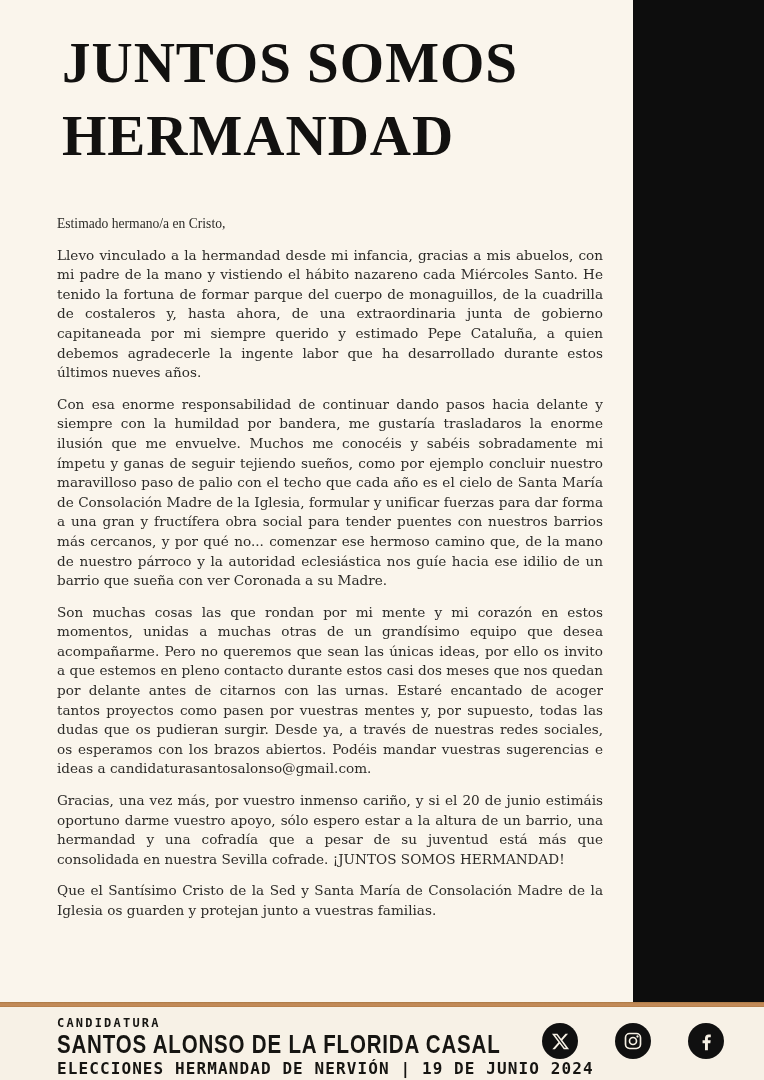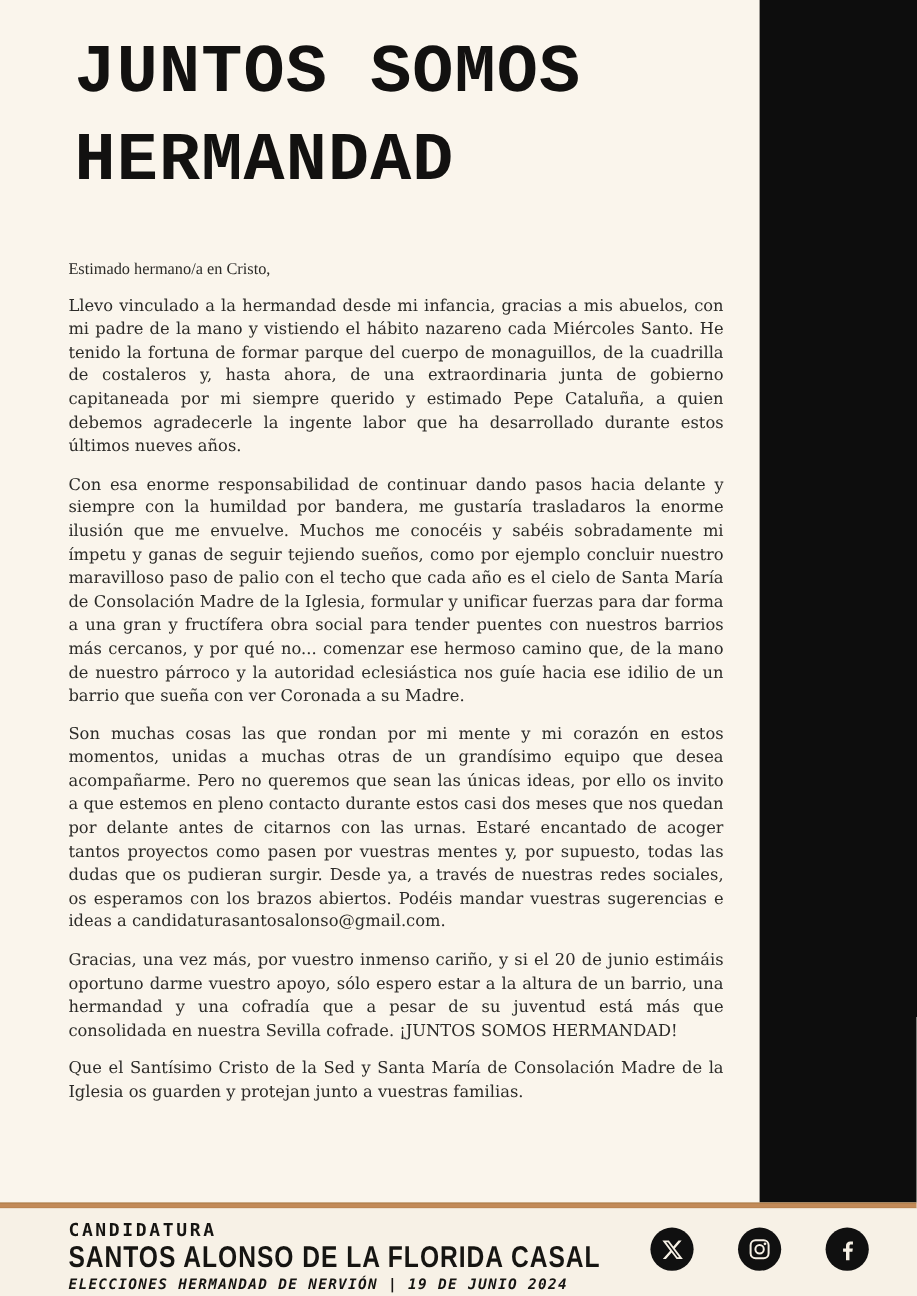--- a/index.html
+++ b/index.html
@@ -19,21 +19,21 @@
     overflow:hidden;
     font-family:"DejaVu Serif", serif;
     color:var(--ink);
   }
   .side-panel{
     position:absolute;left:633px;top:0;width:131px;height:1002px;
     background:var(--panel);
   }
   .title{
     position:absolute;left:62px;top:26px;width:560px;
-    font-family:Liberation Mono, monospace;
+    font-family:Liberation Serif, serif;
     font-weight:bold;
     font-size:57px;line-height:73px;
     letter-spacing:1px;
     color:#121110;
   }
   .letter-body{
     position:absolute;left:57px;top:214px;width:546px;height:782px;
     font-size:13.6px;line-height:19.6px;
     overflow:hidden;
   }
@@ -49,33 +49,33 @@
   .footer{
     position:absolute;left:0;top:1007px;width:764px;height:73px;
     background:var(--footer_bg);
   }
   .footer-text{
     position:absolute;left:57px;top:9px;
     color:#161512;
   }
   .footer-kicker{
     font-family:"DejaVu Sans Mono", monospace;
-    font-size:15px;font-weight:bold;letter-spacing:2.2px;
+    font-size:12px;font-weight:bold;letter-spacing:2.2px;
     margin-bottom:1px;
   }
   .footer-name{
     font-family:"Liberation Sans", sans-serif;
     font-size:25px;font-weight:bold;letter-spacing:1px;
     line-height:27px;white-space:nowrap;
     transform:scaleX(0.82);transform-origin:left center;
   }
   .footer-subtitle{
     font-family:"DejaVu Sans Mono", monospace;
-    font-size:12px;font-weight:bold;letter-spacing:1.1px;
-    margin-top:1px;white-space:nowrap;font-style:italic;
+    font-size:16px;font-weight:bold;letter-spacing:1.1px;
+    margin-top:1px;white-space:nowrap;
   }
   .social-icons{
     position:absolute;right:40px;top:16px;
     display:flex;gap:37px;
   }
   .social-circle{
     width:36px;height:36px;border-radius:50%;
     background:#101010;
     display:flex;align-items:center;justify-content:center;
     cursor:pointer;

